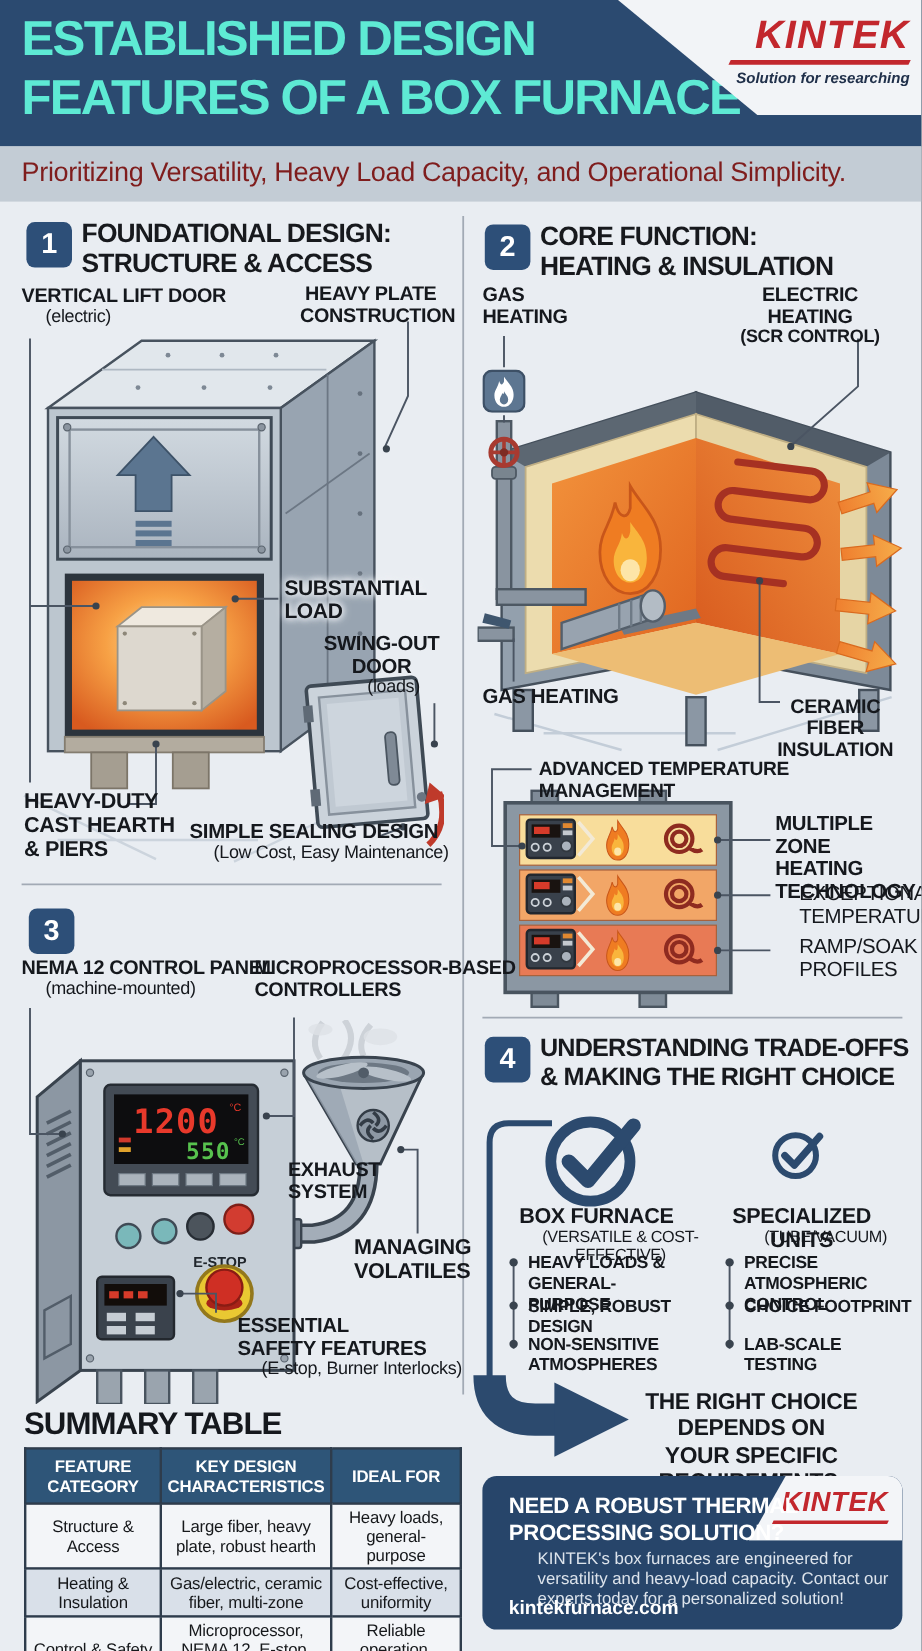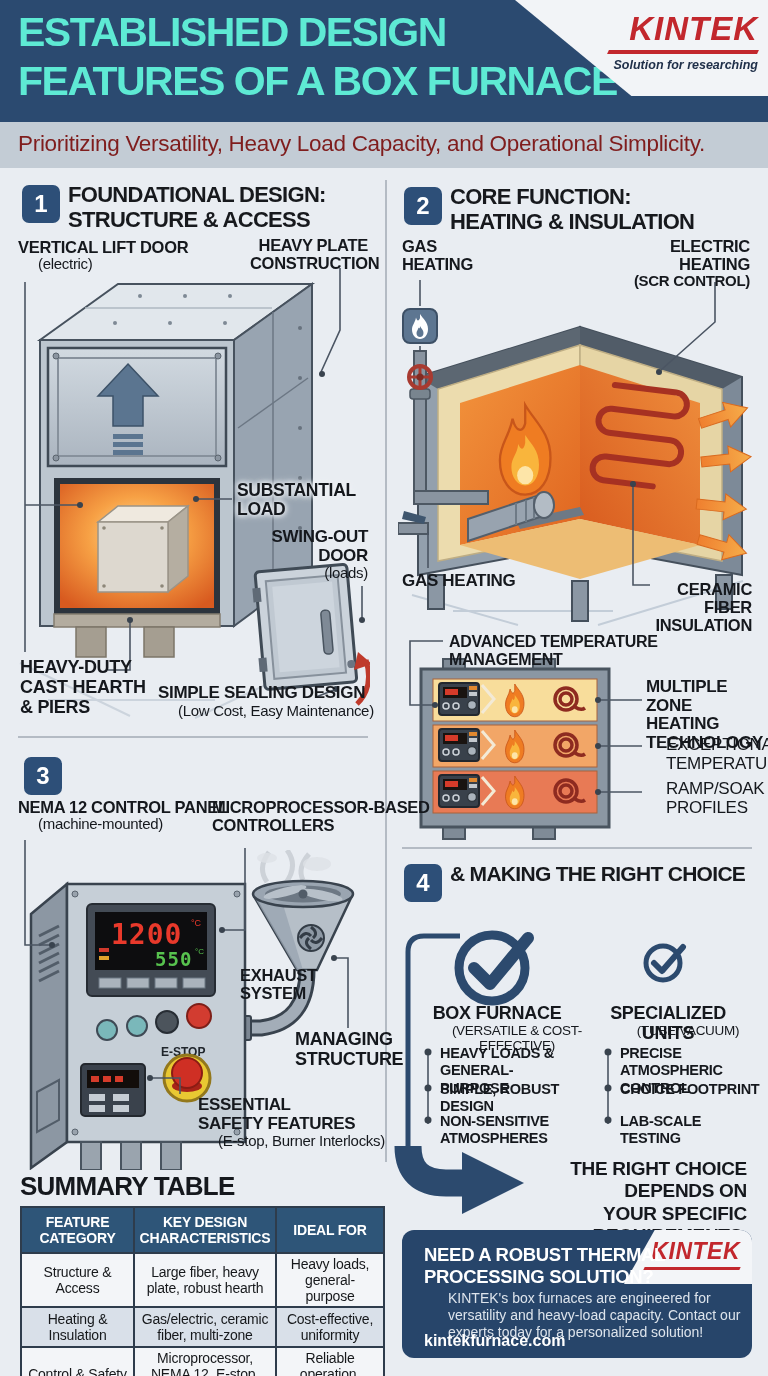--- a/index.html
+++ b/index.html
@@ -1,21 +1,21 @@
 <!DOCTYPE html>
 <html><head>
 <meta charset="utf-8">
 <style>
   html,body{margin:0;padding:0;background:#6b7280;}
   .canvas{position:relative;width:768px;height:1376px;background:#e9edf2;overflow:hidden;
           font-family:"Liberation Sans",sans-serif;}
   .abs{position:absolute;}
   .lbl{position:absolute;font-weight:bold;color:#15181d;line-height:1.1;letter-spacing:-0.3px;}
   .n{font-weight:normal;margin-left:20px;}
-  .tr{text-align:right;}
+  .tr{text-align:center;}
   .halo{text-shadow:0 0 5px #eef1f5,0 0 5px #eef1f5,0 0 9px #eef1f5;}
   .badge{position:absolute;width:38px;height:38px;background:#2d4f78;border-radius:7px;color:#fff;
          font-weight:bold;font-size:24px;display:flex;align-items:center;justify-content:center;}
   .h2{position:absolute;color:#17191d;font-weight:bold;letter-spacing:-0.7px;line-height:1.12;}
   table.sum{border-collapse:collapse;table-layout:fixed;}
   table.sum th,table.sum td{border:2px solid #2e3c4c;text-align:center;vertical-align:middle;
          font-size:14px;line-height:1.15;padding:2px 4px;letter-spacing:-0.2px;}
   table.sum th{background:#2e5578;color:#fff;font-weight:bold;height:40px;}
   table.sum td{color:#16181b;height:34px;}
   tr.odd td{background:#f3f5f8;} tr.even td{background:#d9e0e9;}
@@ -395,20 +395,21 @@
   <div class="badge" style="left:404px;top:187px;">2</div>
   <div class="h2" style="left:450px;top:185px;font-size:22px;">
     <div>CORE FUNCTION:</div>
     <div>HEATING &amp; INSULATION</div>
   </div>
 
   <div class="badge" style="left:24px;top:757px;">3</div>
 
   <div class="badge" style="left:404px;top:864px;">4</div>
   <div class="h2" style="left:450px;top:862px;font-size:21px;">
+    <div>UNDERSTANDING TRADE-OFFS</div>
     <div>&amp; MAKING THE RIGHT CHOICE</div>
   </div>
 
   <div class="lbl" style="left:18px;top:238px;font-size:16.5px;">
     <div>VERTICAL LIFT DOOR</div>
     <div class="n" style="font-size:15px;">(electric)</div>
   </div>
   <div class="lbl tr" style="left:250px;top:236px;width:118px;font-size:16.5px;">
     <div>HEAVY PLATE</div>
     <div>CONSTRUCTION</div>
@@ -467,21 +468,21 @@
   <div class="lbl" style="left:212px;top:798px;font-size:16.5px;">
     <div>MICROPROCESSOR-BASED</div>
     <div>CONTROLLERS</div>
   </div>
   <div class="lbl" style="left:240px;top:966px;font-size:16.5px;">
     <div>EXHAUST</div>
     <div>SYSTEM</div>
   </div>
   <div class="lbl" style="left:295px;top:1030px;font-size:18px;">
     <div>MANAGING</div>
-    <div>STRUCTURE</div>
+    <div>VOLATILES</div>
   </div>
   <div class="lbl" style="left:198px;top:1096px;font-size:17px;">
     <div>ESSENTIAL</div>
     <div>SAFETY FEATURES</div>
     <div class="n" style="font-size:15px;">(E-stop, Burner Interlocks)</div>
   </div>
 
   <div class="lbl" style="left:407px;top:1004px;width:180px;text-align:center;font-size:18px;">BOX FURNACE</div>
   <div class="lbl n" style="left:397px;top:1024px;width:200px;text-align:center;font-size:13.5px;">(VERSATILE &amp; COST-EFFECTIVE)</div>
   <div class="lbl" style="left:583px;top:1004px;width:170px;text-align:center;font-size:18px;">SPECIALIZED UNITS</div>

